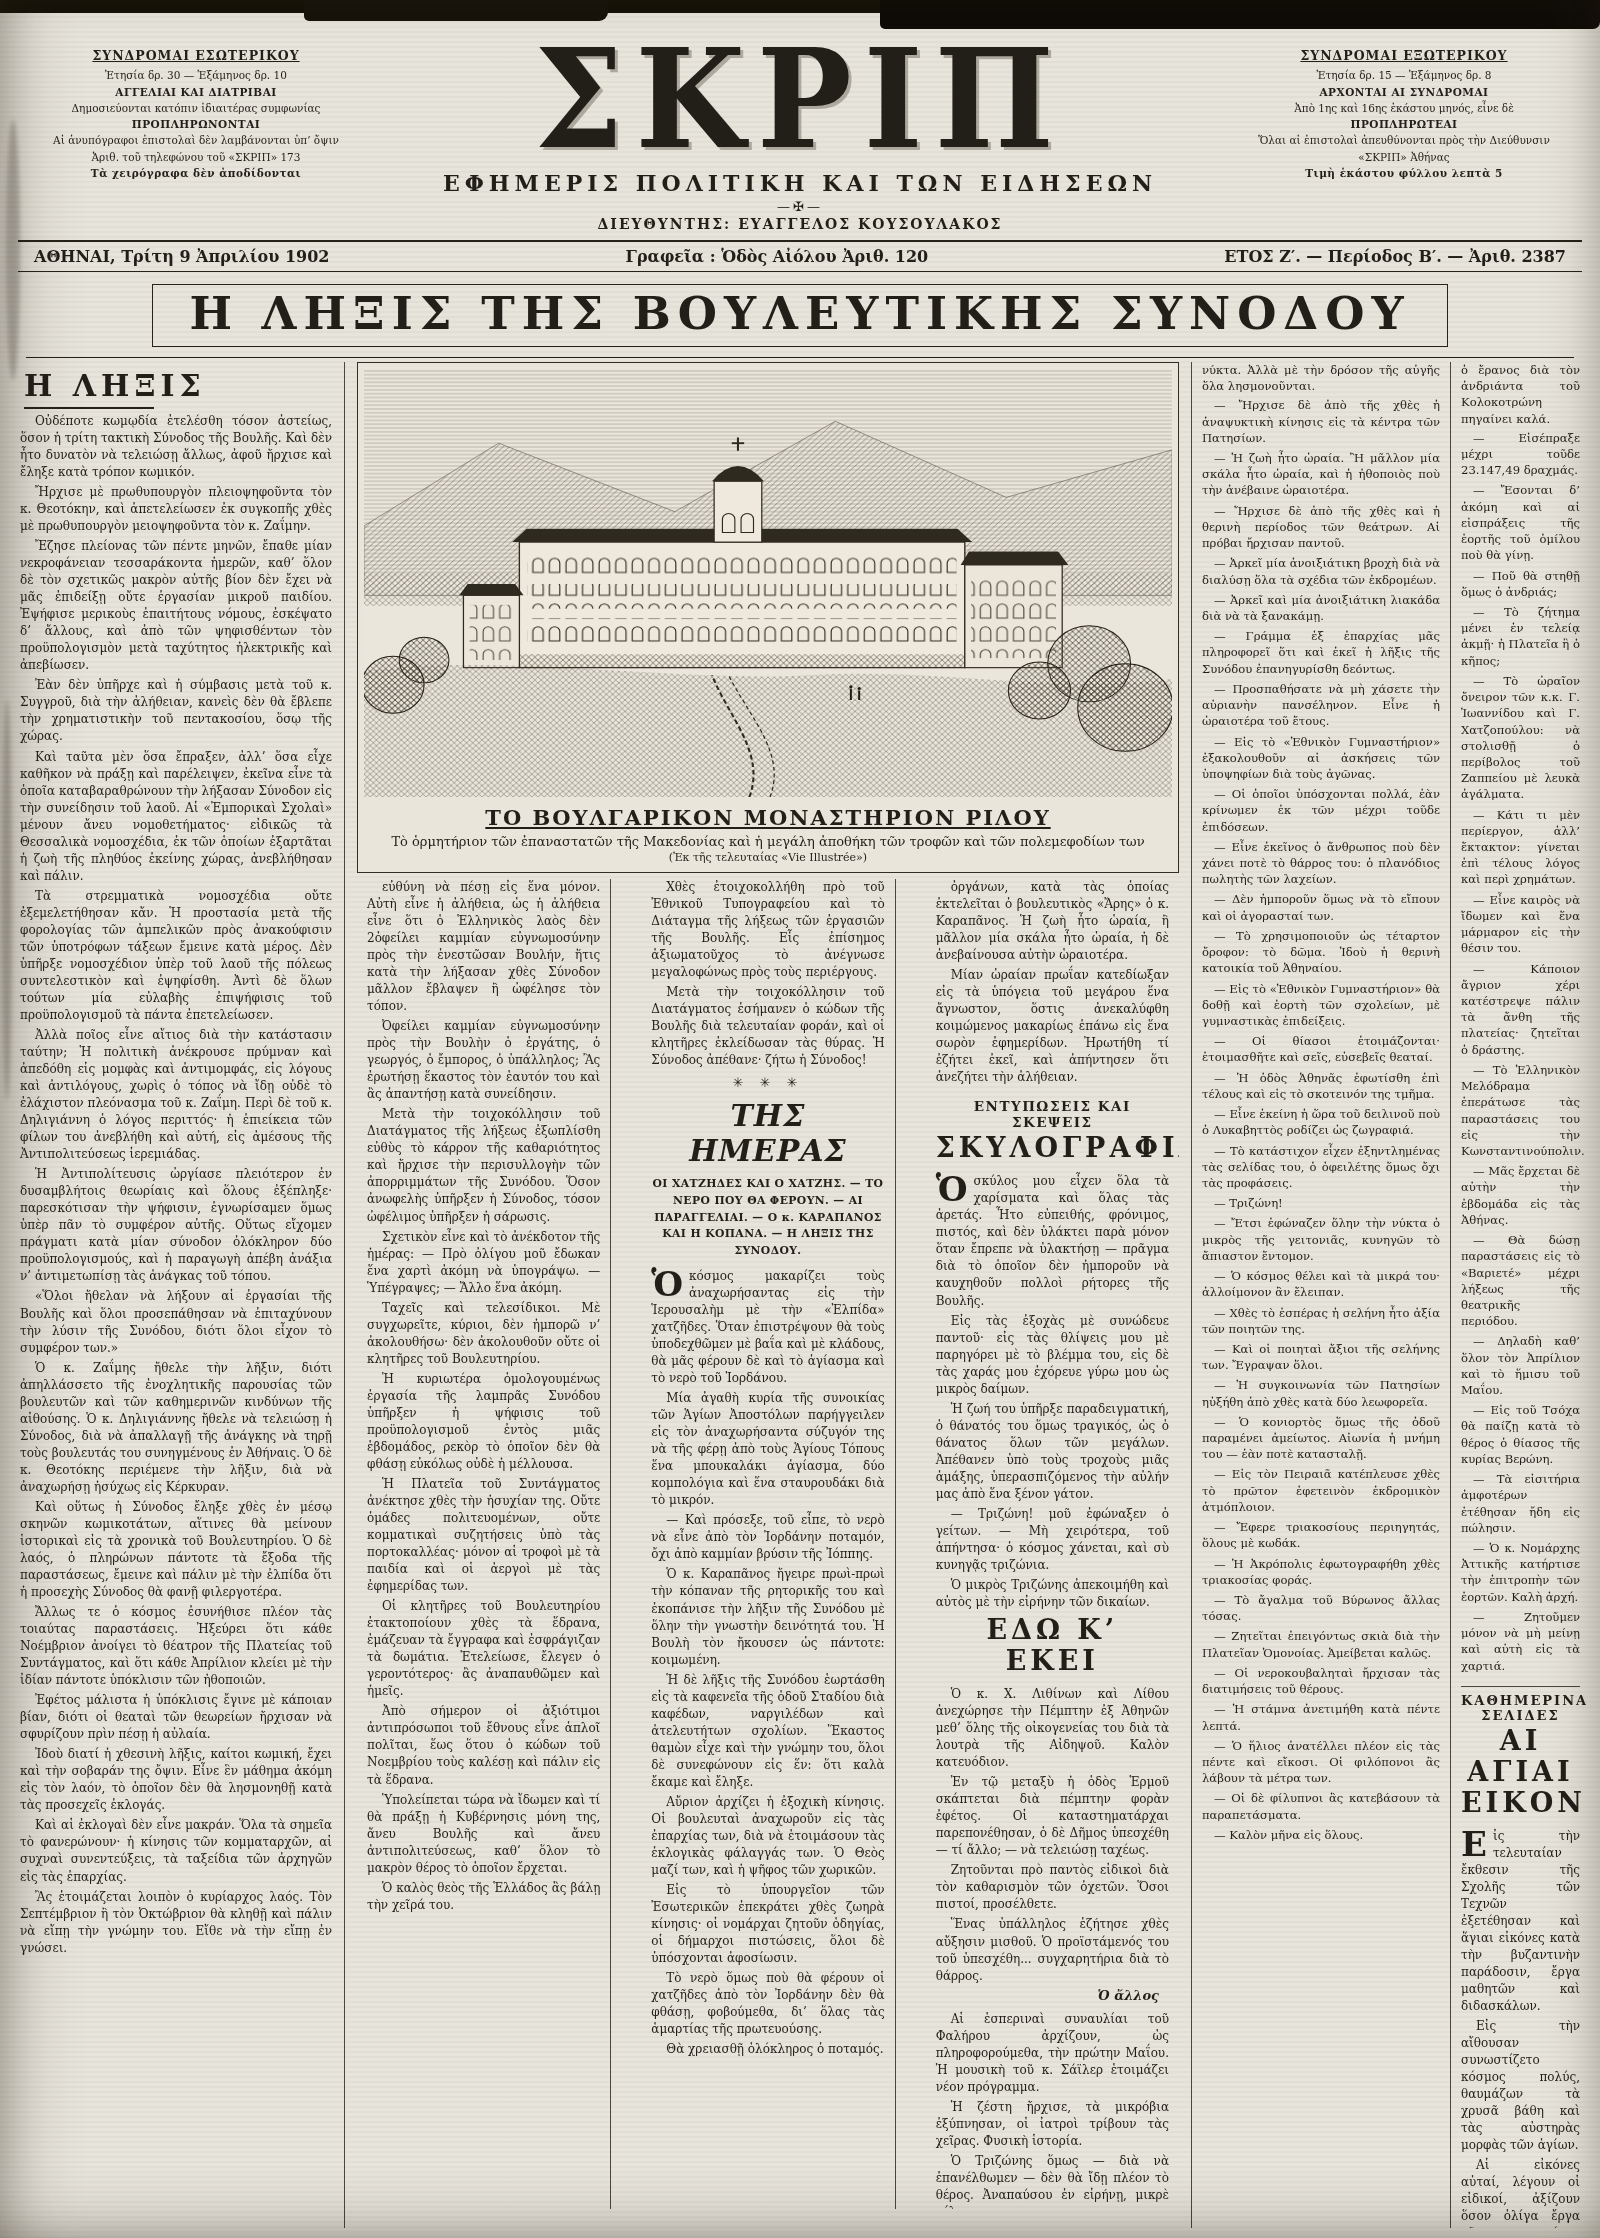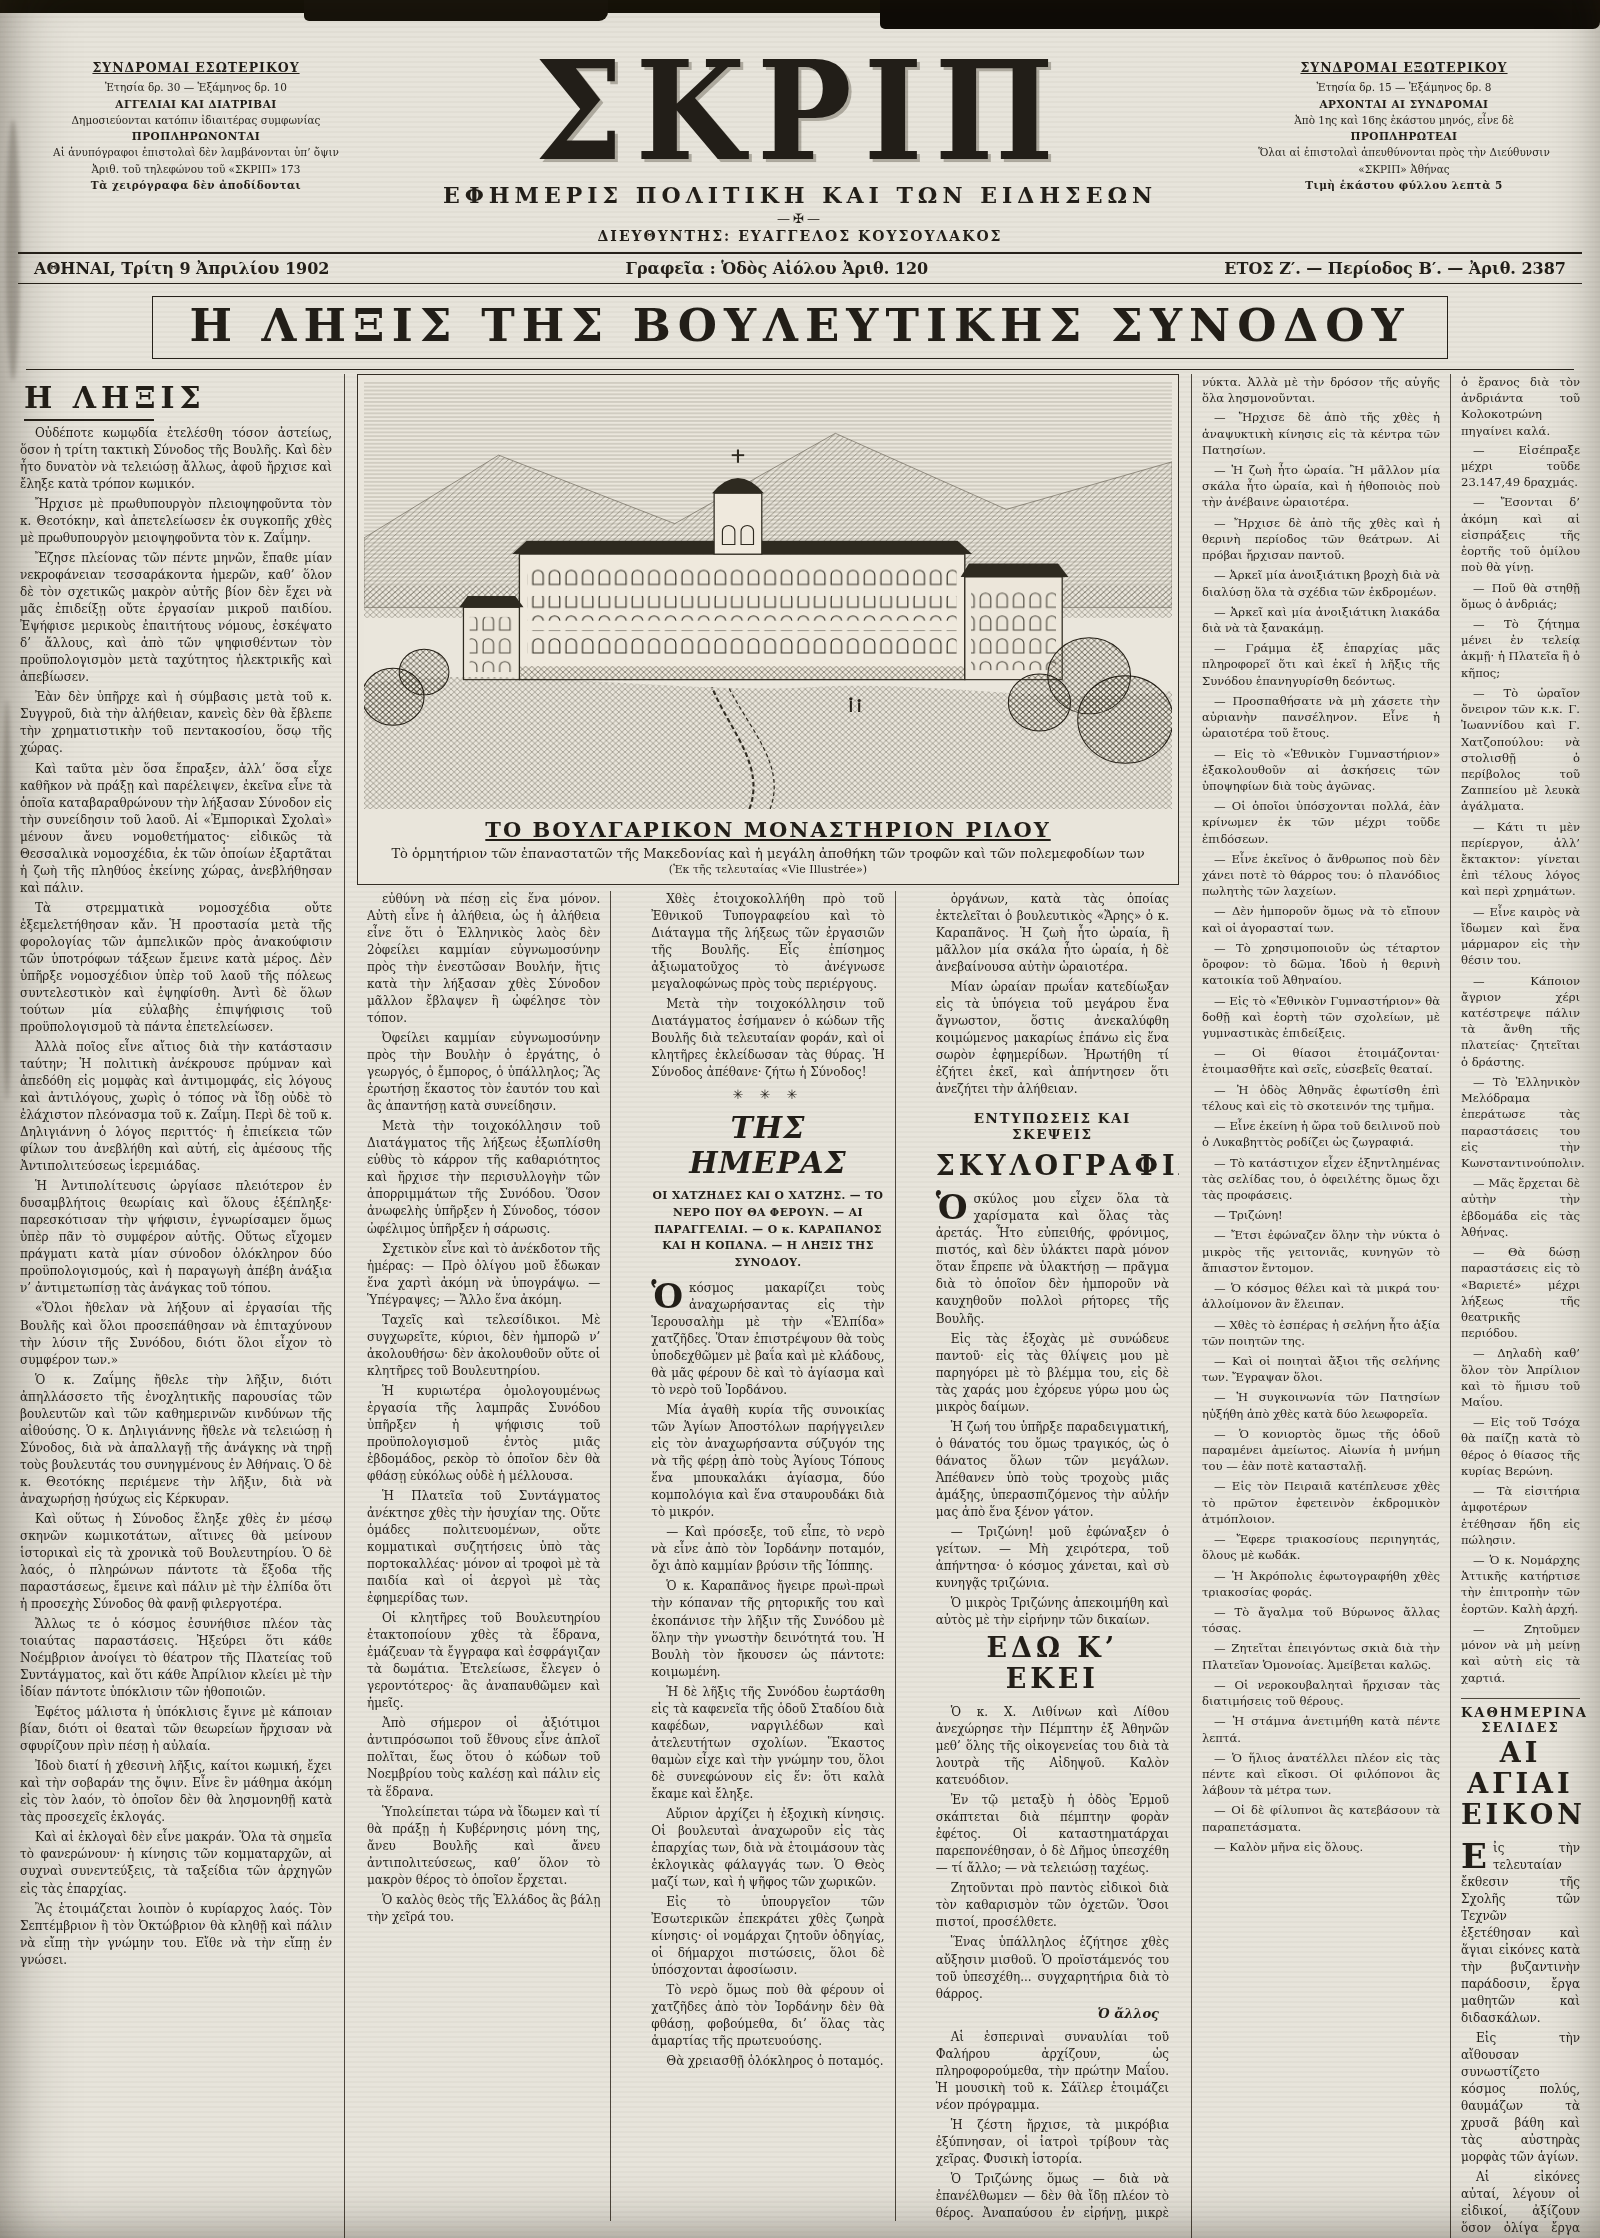--- a/index.html
+++ b/index.html
@@ -10,21 +10,21 @@
     font-family:"DejaVu Serif","Liberation Serif",serif;color:#221e18;overflow:hidden;
   }
   .sheet::after{content:"";position:absolute;inset:0;pointer-events:none;
     box-shadow:inset 46px 0 70px -46px rgba(45,38,26,.5), inset -34px 0 60px -40px rgba(45,38,26,.4), inset 0 -44px 70px -50px rgba(45,38,26,.45);}
   .scan-a{position:absolute;top:0;left:0;width:100%;height:13px;background:#151209;}
   .scan-b{position:absolute;top:0;left:55%;width:45%;height:29px;background:#100d08;border-radius:0 0 7px 5px;}
   .scan-c{position:absolute;top:0;left:19%;width:19%;height:21px;background:#18140c;border-radius:0 0 9px 5px;}
   .smudge{position:absolute;background:rgba(40,33,20,.25);filter:blur(2px);border-radius:50%;}
 
   
-  .masthead{display:grid;grid-template-columns:340px 1fr 340px;gap:6px;padding:50px 26px 0;align-items:start;}
+  .masthead{display:grid;grid-template-columns:340px 1fr 340px;gap:6px;padding:38px 26px 0;align-items:start;}
   .mh-box{font-size:10.5px;line-height:1.55;text-align:center;margin-top:8px;}
   .mh-box-title{font-weight:bold;font-size:12.5px;letter-spacing:1px;margin-bottom:2px;text-decoration:underline;}
   .mh-box.left .mh-line:nth-child(2),.mh-box.left .mh-line:nth-child(4),.mh-box.left .mh-line:nth-child(7){font-weight:bold;letter-spacing:.5px;}
   .mh-box.right .mh-line:nth-child(2),.mh-box.right .mh-line:nth-child(4),.mh-box.right .mh-line:nth-child(6){font-weight:bold;letter-spacing:.5px;}
   .paper-title{font-size:126px;font-weight:bold;text-align:center;letter-spacing:12px;line-height:.92;margin:0;
     transform:scaleY(1.08);transform-origin:top;text-shadow:3px 3px 0 rgba(70,62,48,.35);}
   .paper-subtitle{text-align:center;font-size:22px;font-weight:bold;letter-spacing:5px;margin-top:16px;}
   .mh-ornament{text-align:center;font-size:13px;margin:3px 0 2px;letter-spacing:3px;}
   .paper-director{text-align:center;font-size:14px;font-weight:bold;letter-spacing:2px;}
 
@@ -53,21 +53,21 @@
   .cap-title{font-size:21px;font-weight:bold;letter-spacing:2px;text-align:center;margin-top:8px;text-decoration:underline;}
   .cap-sub{font-size:13px;text-align:center;margin-top:4px;}
   .cap-credit{font-size:11px;text-align:center;margin:2px 0 2px;}
 
   .center-cols{display:flex;height:1330px;}
   .ccol{flex:1;padding:0 10px;overflow:hidden;}
   .ccol + .ccol{border-left:1px solid #4d463c;padding-left:40px;}
 
   .script-head{font-style:italic;font-size:30px;font-weight:bold;text-align:center;letter-spacing:1px;margin:8px 0 8px;}
   .kicker{font-size:10.8px;font-weight:bold;text-align:center;line-height:1.55;margin:0 0 8px;letter-spacing:.4px;}
-  .small-head{font-size:13.5px;font-weight:bold;text-align:center;letter-spacing:1.5px;margin:12px 0 8px;}
+  .small-head{font-size:13.5px;font-weight:bold;text-align:center;letter-spacing:1.5px;margin:12px 0 2px;}
   .big-head{font-size:27px;font-weight:bold;text-align:center;letter-spacing:4px;margin:2px 0 10px;}
   .signature{text-align:right;font-style:italic;font-weight:bold;font-size:13px;margin:2px 10px 8px 0;}
   .sep-orn{text-align:center;font-size:13px;margin:6px 0;letter-spacing:6px;}
   .daily-head{margin:12px 0 2px;padding-top:6px;border-top:1px solid #4d463c;text-align:center;font-weight:bold;font-size:13px;letter-spacing:2px;}
 
   .dropfirst > p.para:first-child{text-indent:0;}
   .dropfirst > p.para:first-child::first-letter{float:left;font-size:34px;line-height:.8;padding:3px 6px 0 0;font-weight:bold;}
 </style>
 </head>
 <body>

